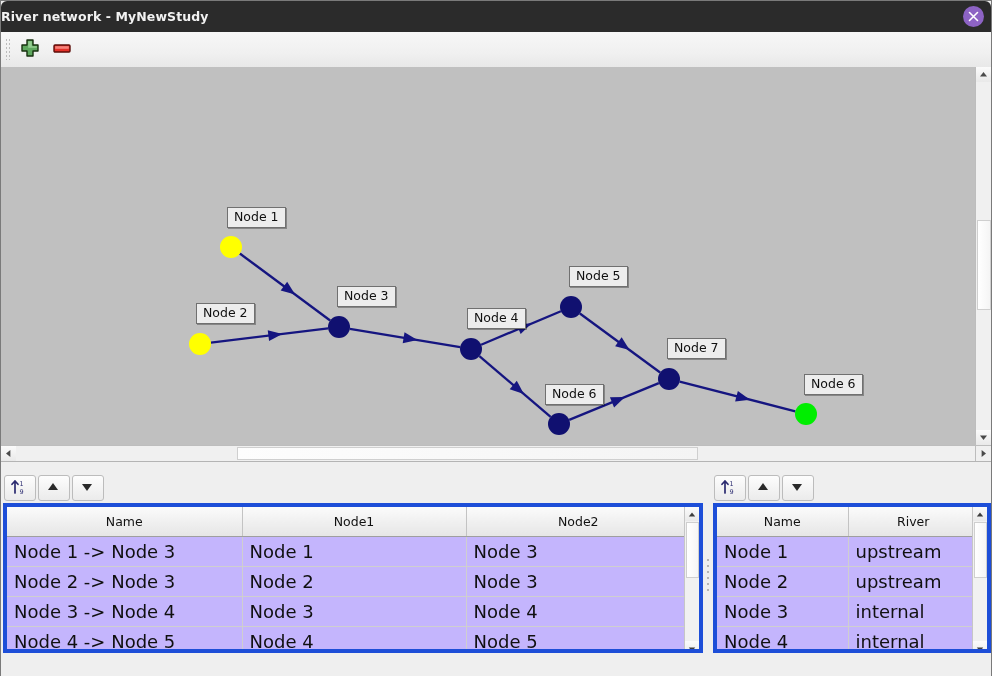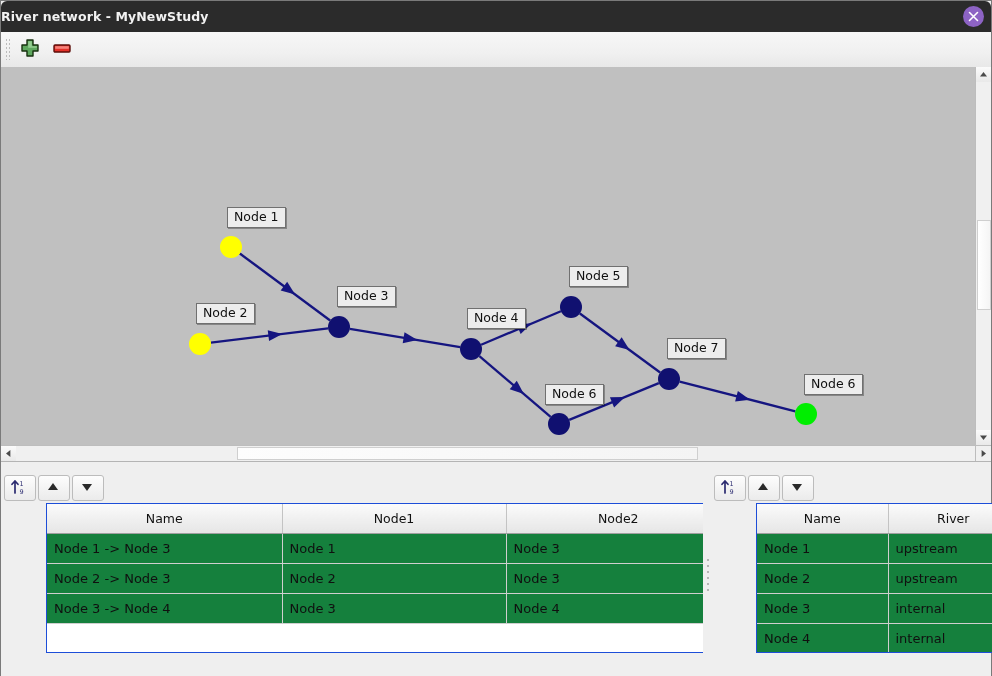--- a/index.html
+++ b/index.html
@@ -158,49 +158,48 @@
     background: linear-gradient(to bottom,#fdfdfd,#ebebeb);
     border: 1px solid #bcbcbc;
     border-radius: 3px;
     cursor: pointer;
   }
   .sortbtn svg { position: absolute; left: 0; top: 0; }
 
   .grid {
     position: absolute;
     background: #ffffff;
-    border: 1px solid #1d4ed8;
+    border: 4px solid #1d4ed8;
     box-sizing: border-box;
     overflow: hidden;
-    margin-left: 43px;
   }
   #left-grid  { left: 2px; top: 31px; width: 700px; height: 150px; }
   #right-grid { left: 0px; top: 31px; width: 278px; height: 150px; }
 
   table.data { border-collapse: collapse; table-layout: fixed; }
   table.data th {
     background: linear-gradient(to bottom,#fbfbfb 0%, #efefef 55%, #e6e6e6 100%);
     border-right: 1px solid #c3c3c3;
     border-bottom: 1px solid #9f9f9f;
     font-weight: normal;
     font-size: 12.5px;
     color: #111;
     height: 29px;
     text-align: center;
     padding: 0;
   }
   table.data td {
     border-right: 1px solid #cfcfcf;
     border-bottom: 1px solid #cfcfcf;
-    font-size: 13px;
+    font-size: 18px;
     color: #101010;
     height: 29px;
     padding: 0 0 0 7px;
     text-align: left;
-    background: #15803d;
+    background: #c4b5fd;
     overflow: hidden;
     white-space: nowrap;
   }
   .grid-vscroll {
     position: absolute; top: 0; right: 0;
     width: 15px; height: 148px;
     background: #f1f1f1;
     border-left: 1px solid #c6c6c6;
     box-sizing: border-box;
   }
@@ -363,20 +362,25 @@
             <tr>
               <td>Node 2 -&gt; Node 3</td>
               <td>Node 2</td>
               <td style="border-right: none;">Node 3</td>
             </tr>
             <tr>
               <td>Node 3 -&gt; Node 4</td>
               <td>Node 3</td>
               <td style="border-right: none;">Node 4</td>
             </tr>
+            <tr>
+              <td>Node 4 -&gt; Node 5</td>
+              <td>Node 4</td>
+              <td style="border-right: none;">Node 5</td>
+            </tr>
           </tbody>
       </table>
       <div class="grid-vscroll">
         <div class="sb-arrow" style="left:0;top:0;width:14px;height:14px;">
           <svg width="14" height="14" viewBox="0 0 14 14">
               <path d="M7 4.5 L10.2 8.6 L3.8 8.6 z" fill="#3d3d3d"></path>
             </svg>
         </div>
         <div class="sb-thumb v" style="left:1px;top:15px;width:13px;height:56px;"></div>
         <div class="sb-arrow" style="left:0;bottom:0;width:14px;height:14px;">

